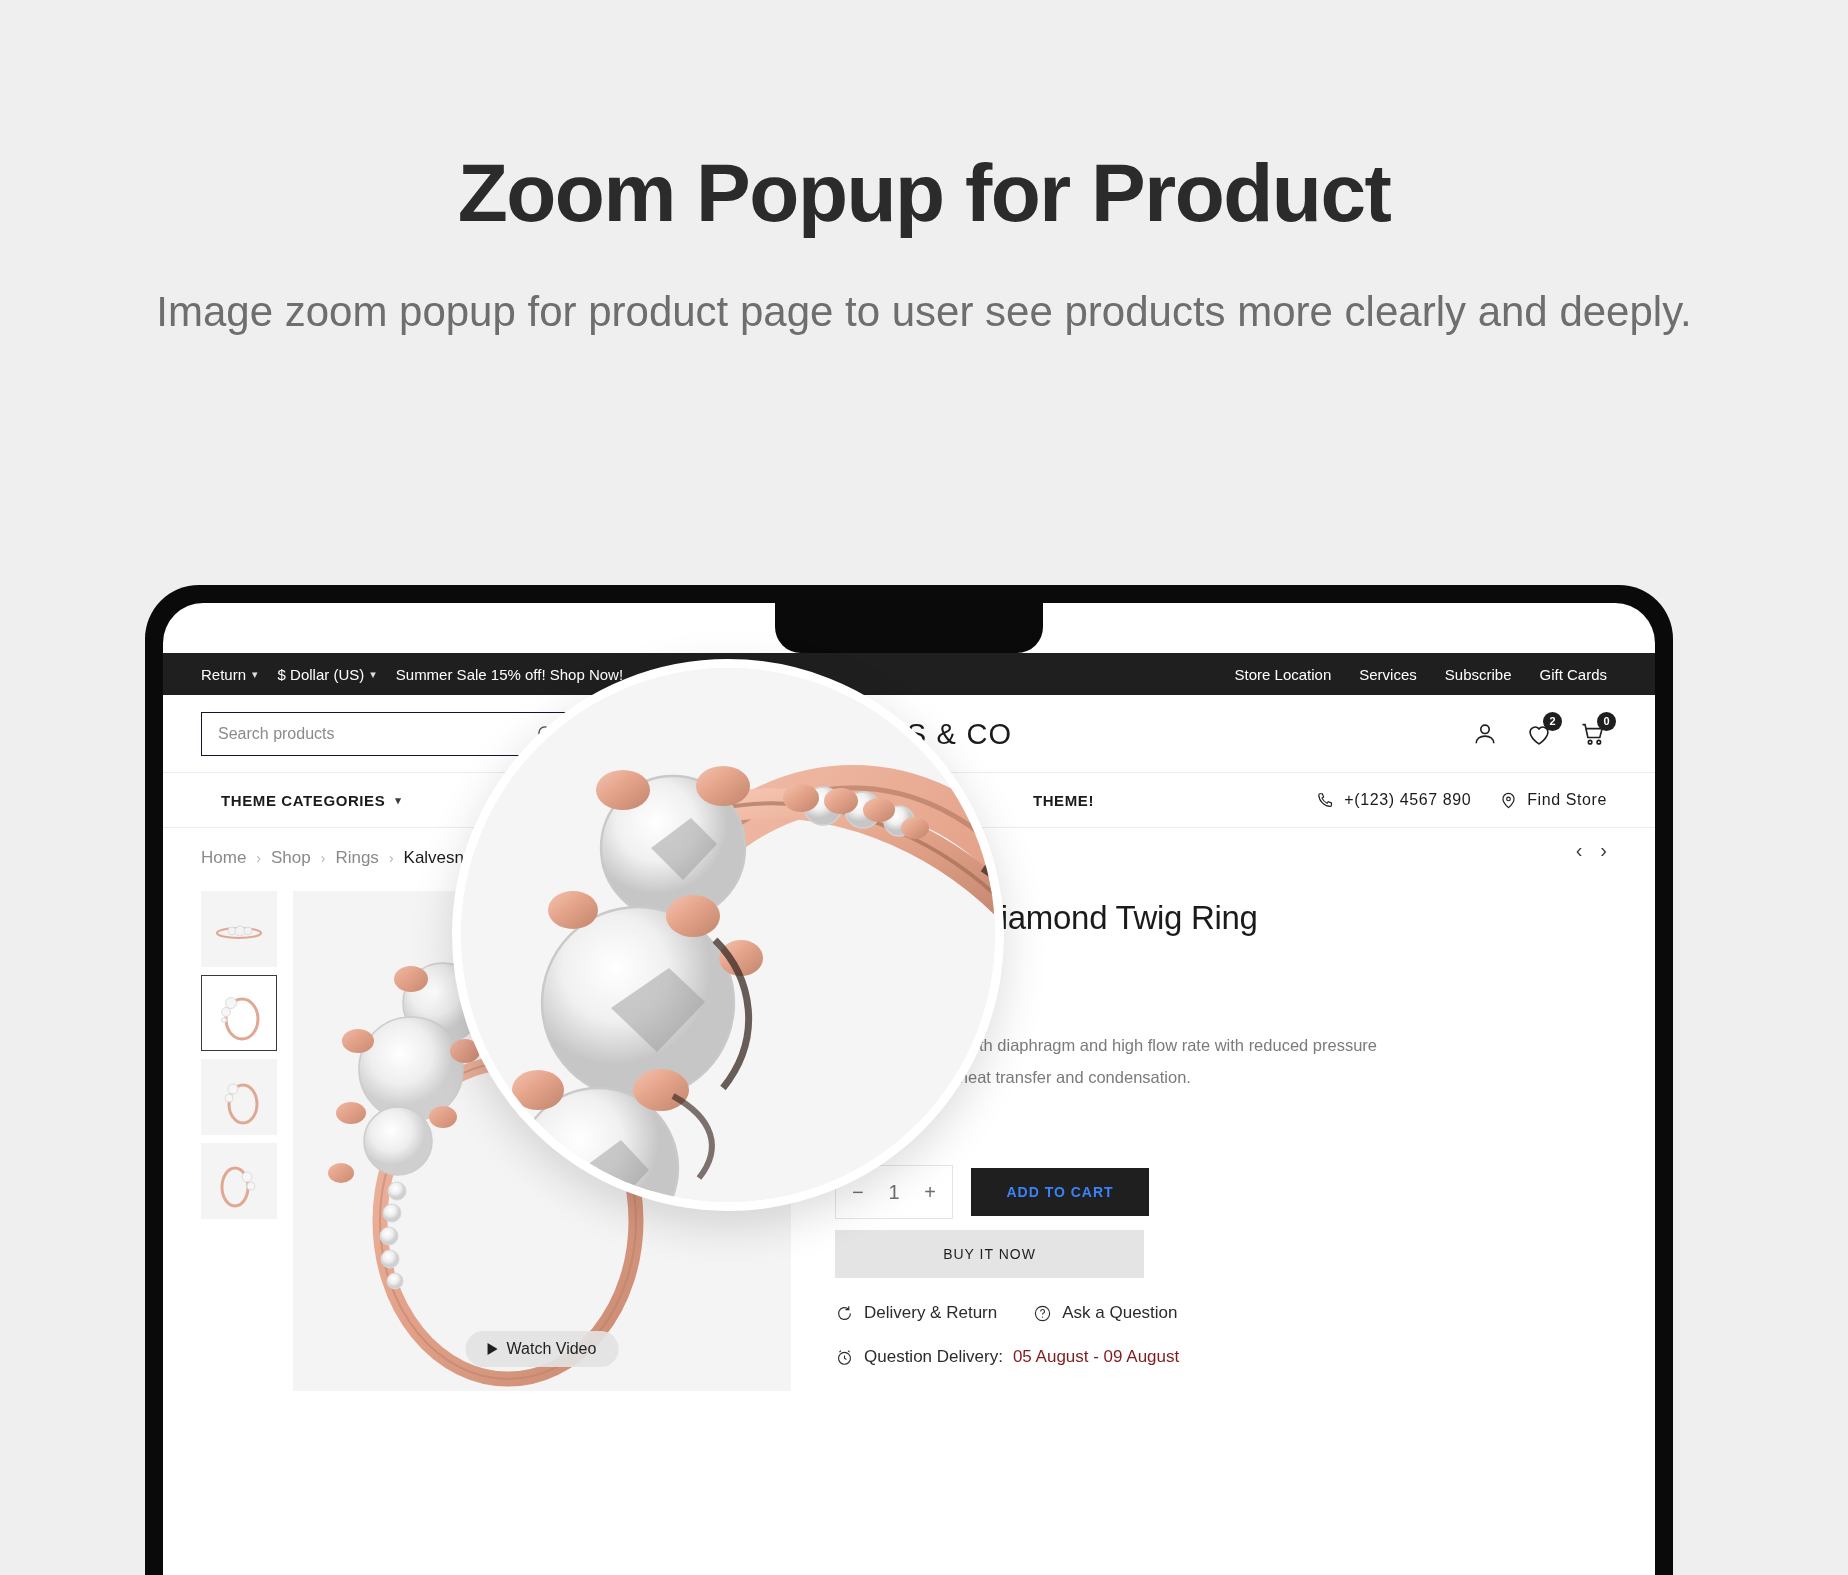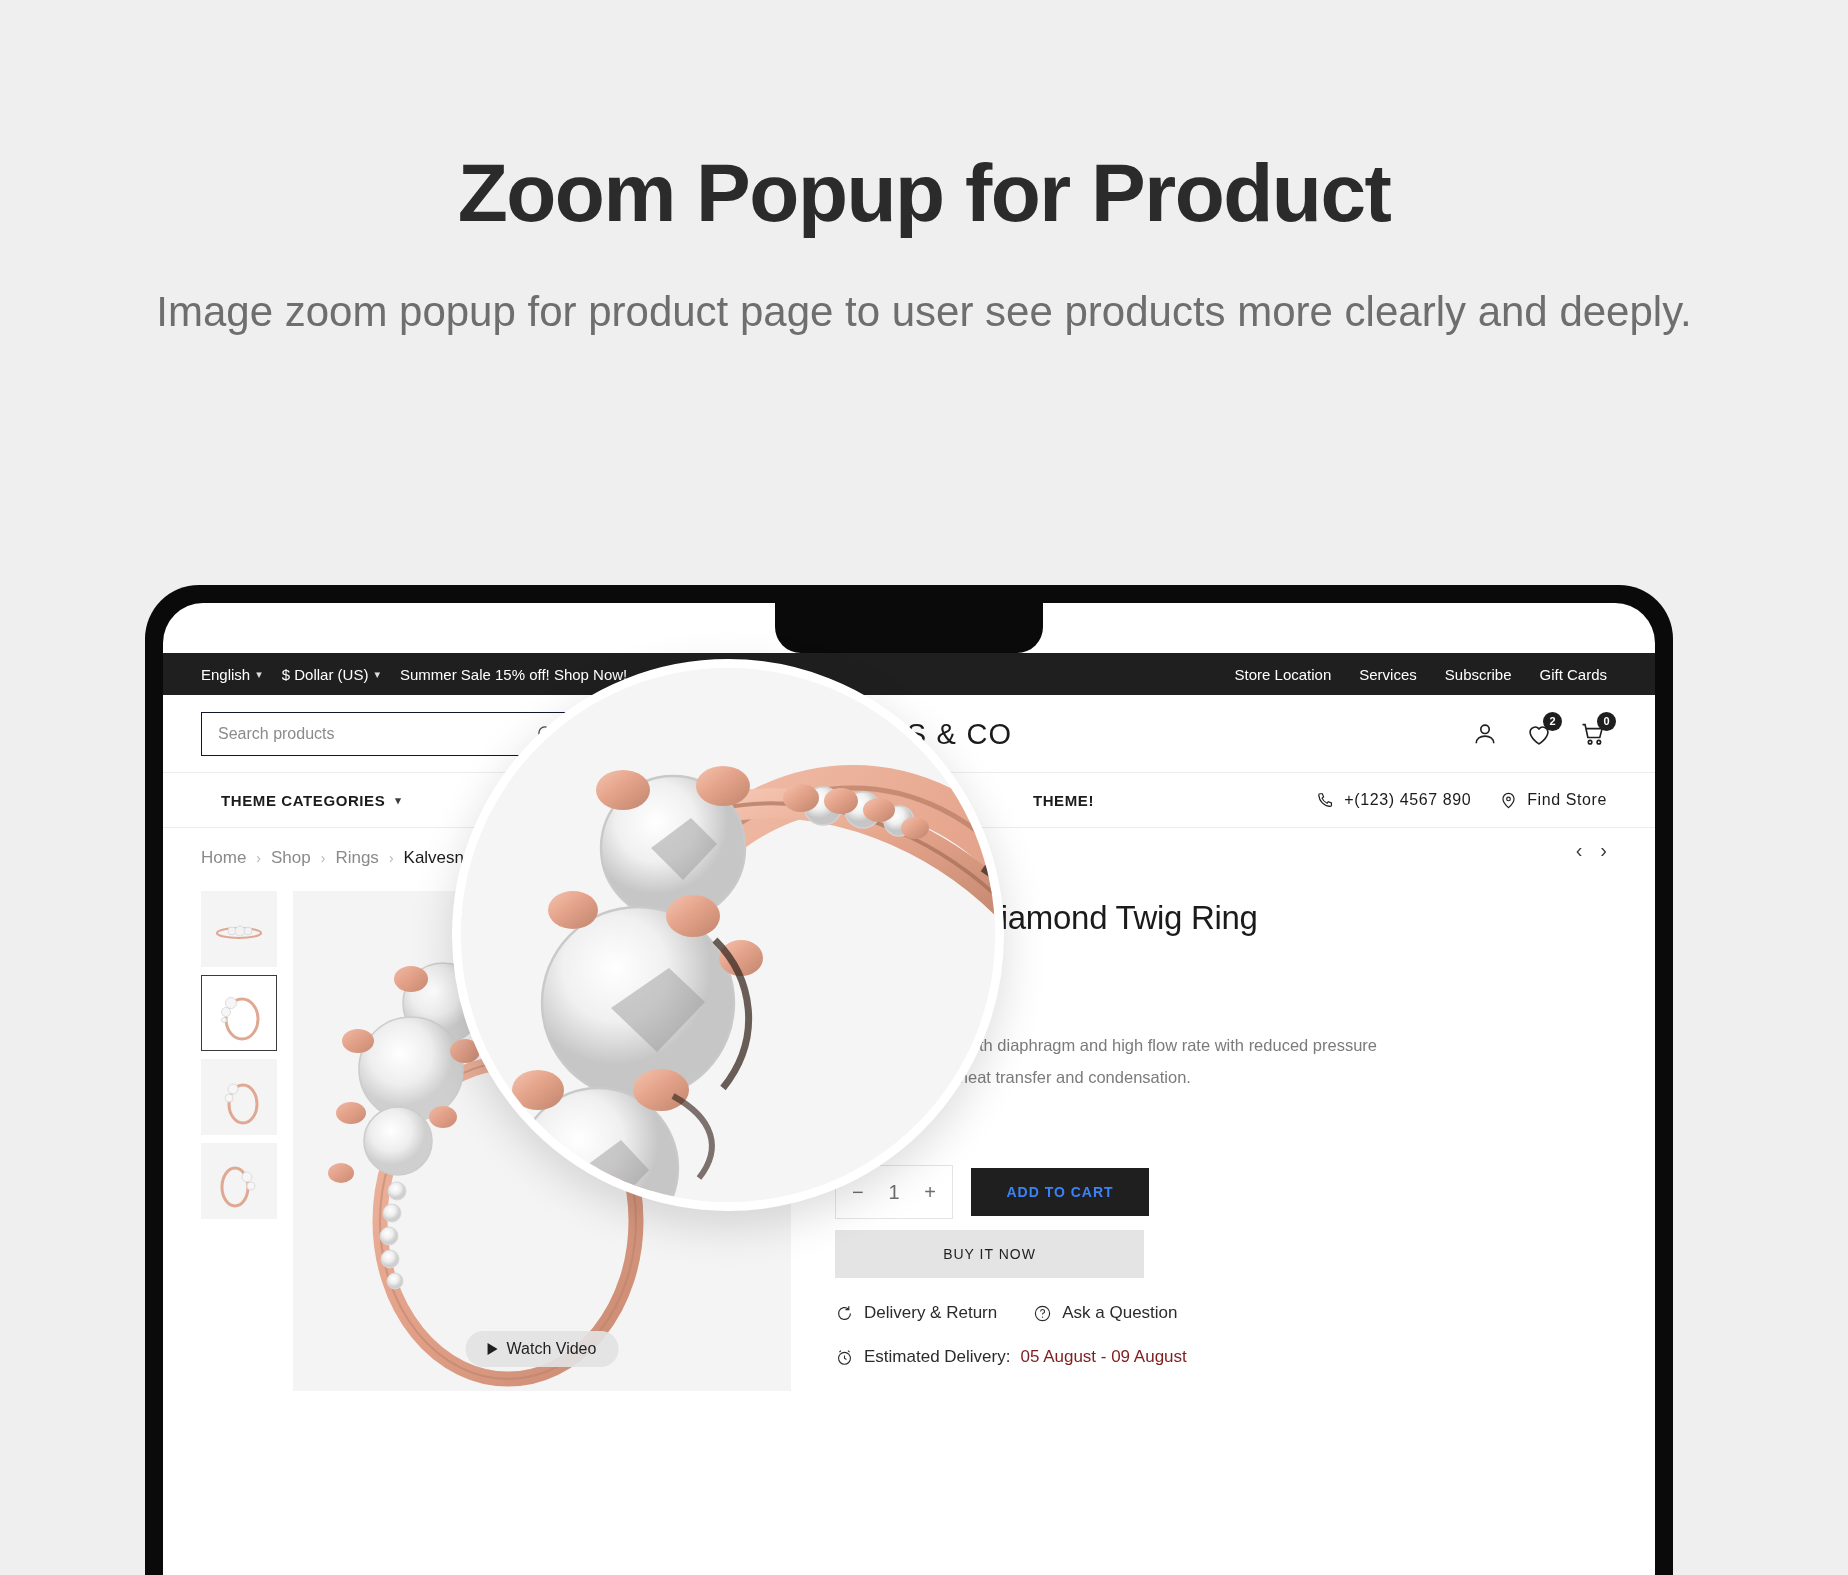--- a/index.html
+++ b/index.html
@@ -269,21 +269,21 @@
   <div class="promo-sub">Image zoom popup for product page to user see products more clearly and deeply.</div>
 </div>
 
 <div class="device">
   <div class="screen">
     <div class="notch"></div>
 
     <div class="topbar">
       <div class="topbar-left">
         <span class="tb-item">
-          <span>English</span>
+          <span>Return</span>
           <span class="caret">▾</span>
         </span>
         <span class="tb-item">
           <span>$ Dollar (US)</span>
           <span class="caret">▾</span>
         </span>
         <span class="tb-item">Summer Sale 15% off! Shop Now!</span>
       </div>
       <div class="topbar-right">
         <span class="tb-item">Store Location</span>
@@ -517,21 +517,21 @@
       <div class="meta-row">
         <span class="meta-item">
           <span>
             <svg width="19" height="19" viewBox="0 0 24 24" fill="none" stroke="#2b2b2b" stroke-width="1.4">
               <circle cx="12" cy="13" r="7.5"></circle>
                 <path d="M12 9.5V13l2.4 1.6"></path>
               <path d="M5.5 5.2 7.6 3.4"></path>
                 <path d="M18.5 5.2 16.4 3.4"></path>
             </svg>
           </span>
-          <span>Estimated Delivery:</span>
+          <span>Question Delivery:</span>
           <span class="meta-val">05 August - 09 August</span>
         </span>
       </div>
     </div>
 
     <div class="magnifier">
       <svg width="700" height="620" viewBox="0 0 700 620">
         <defs>
           <linearGradient id="rg2" x1="0" y1="0" x2="1" y2="1">
             <stop offset="0%" stop-color="#f4c3af"></stop>

